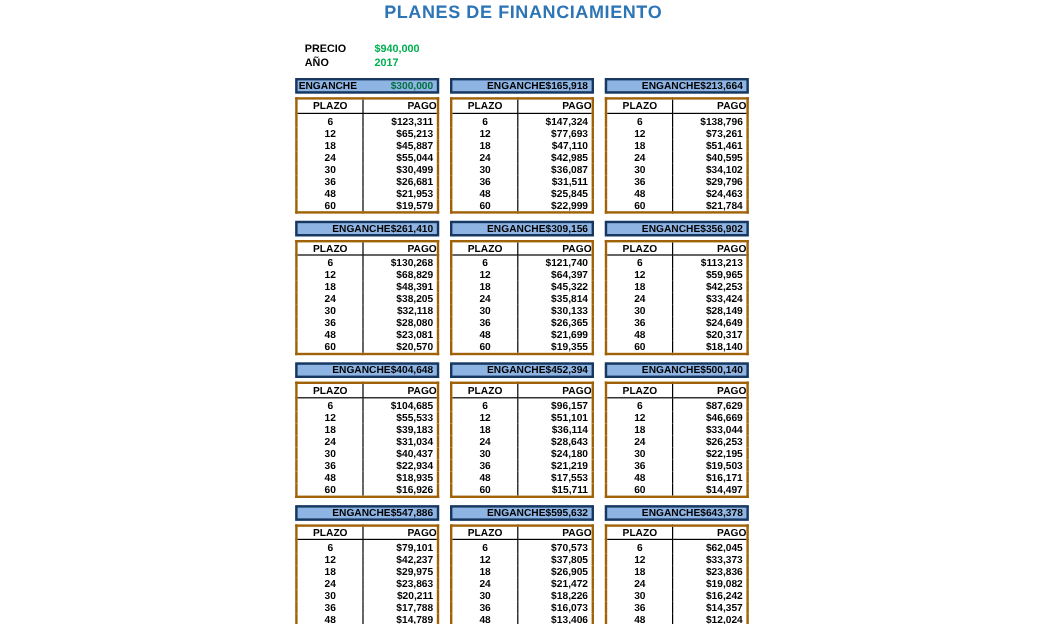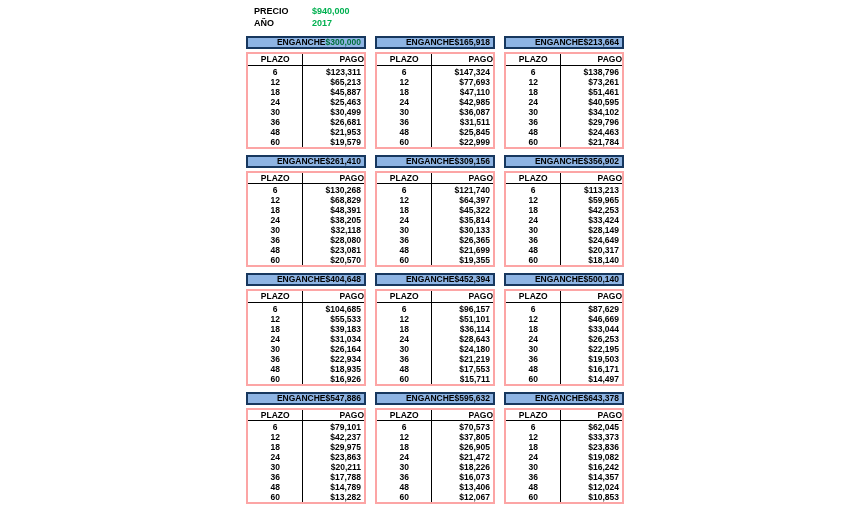--- a/index.html
+++ b/index.html
@@ -11,21 +11,21 @@
   .title {
     margin-top: 2px;
     text-align: center;
     font-size: 15px;
     font-weight: bold;
     letter-spacing: 0.5px;
     color: var(--title-blue, #2E75B6);
     white-space: nowrap;
   }
 
-  .info { margin-top: 6px; margin-left: 8px; }
+  .info { margin-top: 16px; margin-left: 8px; }
   .info-row { display: flex; align-items: baseline; height: 11px; margin-bottom: 1px; }
   .info-label { width: 58px; font-size: 9px; font-weight: bold; color: #000; }
   .info-value { width: 64px; text-align: left; font-size: 9px; font-weight: bold; color: var(--green, #00B050); }
 
   .grid {
     margin-top: 7px;
     display: grid;
     grid-template-columns: repeat(3, 120px);
     column-gap: 9px;
     row-gap: 6px;
@@ -38,27 +38,27 @@
     border: 2px solid var(--header-border, #17375E);
     background: var(--header-bg, #8EB4E3);
     display: flex;
     justify-content: flex-end;
     align-items: center;
     padding: 0 3px 0 2px;
     margin-bottom: 3px;
   }
   .eng-label { font-size: 8.5px; font-weight: bold; color: #000; line-height: 9px; }
   .eng-value { font-size: 8.5px; font-weight: bold; color: #000; line-height: 9px; }
-  .eng-value.green { color: var(--header-value-green, #00703C); }
+  .eng-value.green { color: var(--header-value-green, #00703C); margin-left: 28px; }
 
   table.plan-body {
     width: 120px;
     border-collapse: collapse;
     table-layout: fixed;
-    border: 2px solid #fca5a5;
+    border: 2px solid #a16207;
   }
   table.plan-body th, table.plan-body td {
     font-size: 8.5px;
     font-weight: bold;
     color: #000;
     height: 10px;
     line-height: 10px;
     overflow: hidden;
     white-space: nowrap;
   }
@@ -73,20 +73,21 @@
     border-right: 1.5px solid #000;
     text-align: center;
   }
   table.plan-body td:last-child { text-align: right; padding-right: 3px; }
   table.plan-body tbody tr:first-child td { padding-top: 1px; }
 </style>
 </head>
 <body>
 
 <div class="sheet">
+  <div class="title">PLANES DE FINANCIAMIENTO</div>
 
   <div class="info">
     <div class="info-row">
       <span class="info-label">PRECIO</span>
       <span class="info-value">$940,000</span>
     </div>
     <div class="info-row">
       <span class="info-label">AÑO</span>
       <span class="info-value">2017</span>
     </div>
@@ -117,21 +118,21 @@
             <tr>
               <td>12</td>
               <td>$65,213</td>
             </tr>
             <tr>
               <td>18</td>
               <td>$45,887</td>
             </tr>
             <tr>
               <td>24</td>
-              <td>$25,463</td>
+              <td>$55,044</td>
             </tr>
             <tr>
               <td>30</td>
               <td>$30,499</td>
             </tr>
             <tr>
               <td>36</td>
               <td>$26,681</td>
             </tr>
             <tr>
@@ -439,21 +440,21 @@
             <tr>
               <td>18</td>
               <td>$39,183</td>
             </tr>
             <tr>
               <td>24</td>
               <td>$31,034</td>
             </tr>
             <tr>
               <td>30</td>
-              <td>$26,164</td>
+              <td>$40,437</td>
             </tr>
             <tr>
               <td>36</td>
               <td>$22,934</td>
             </tr>
             <tr>
               <td>48</td>
               <td>$18,935</td>
             </tr>
             <tr>

